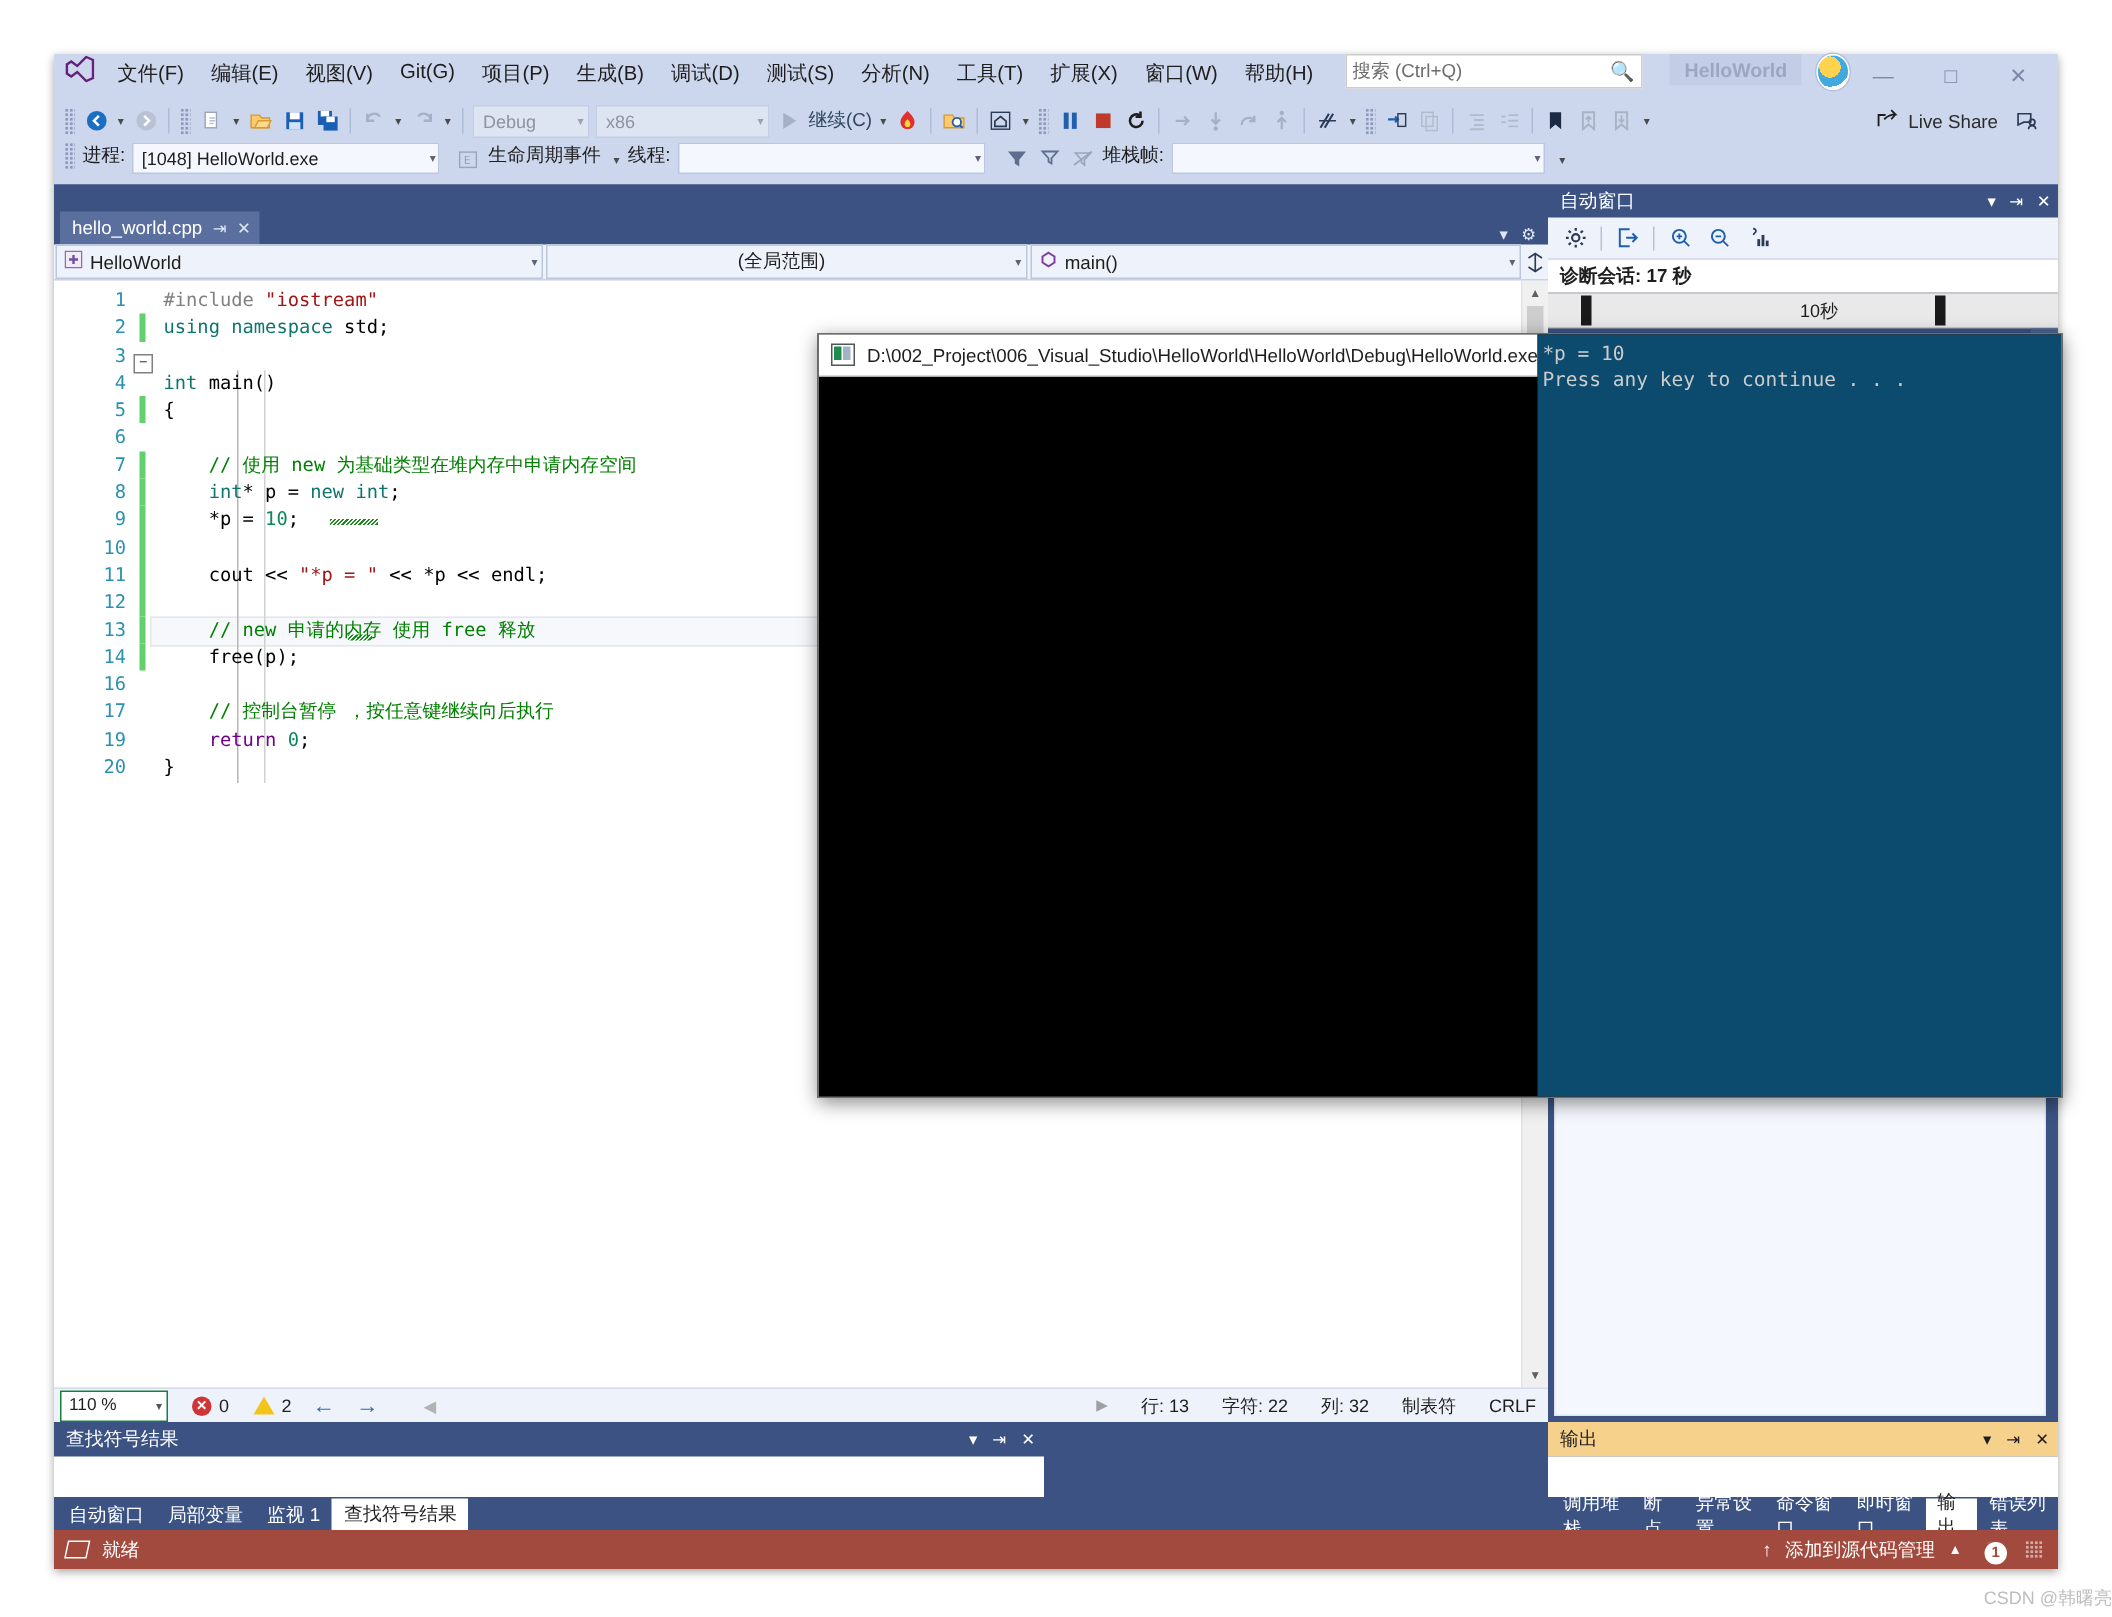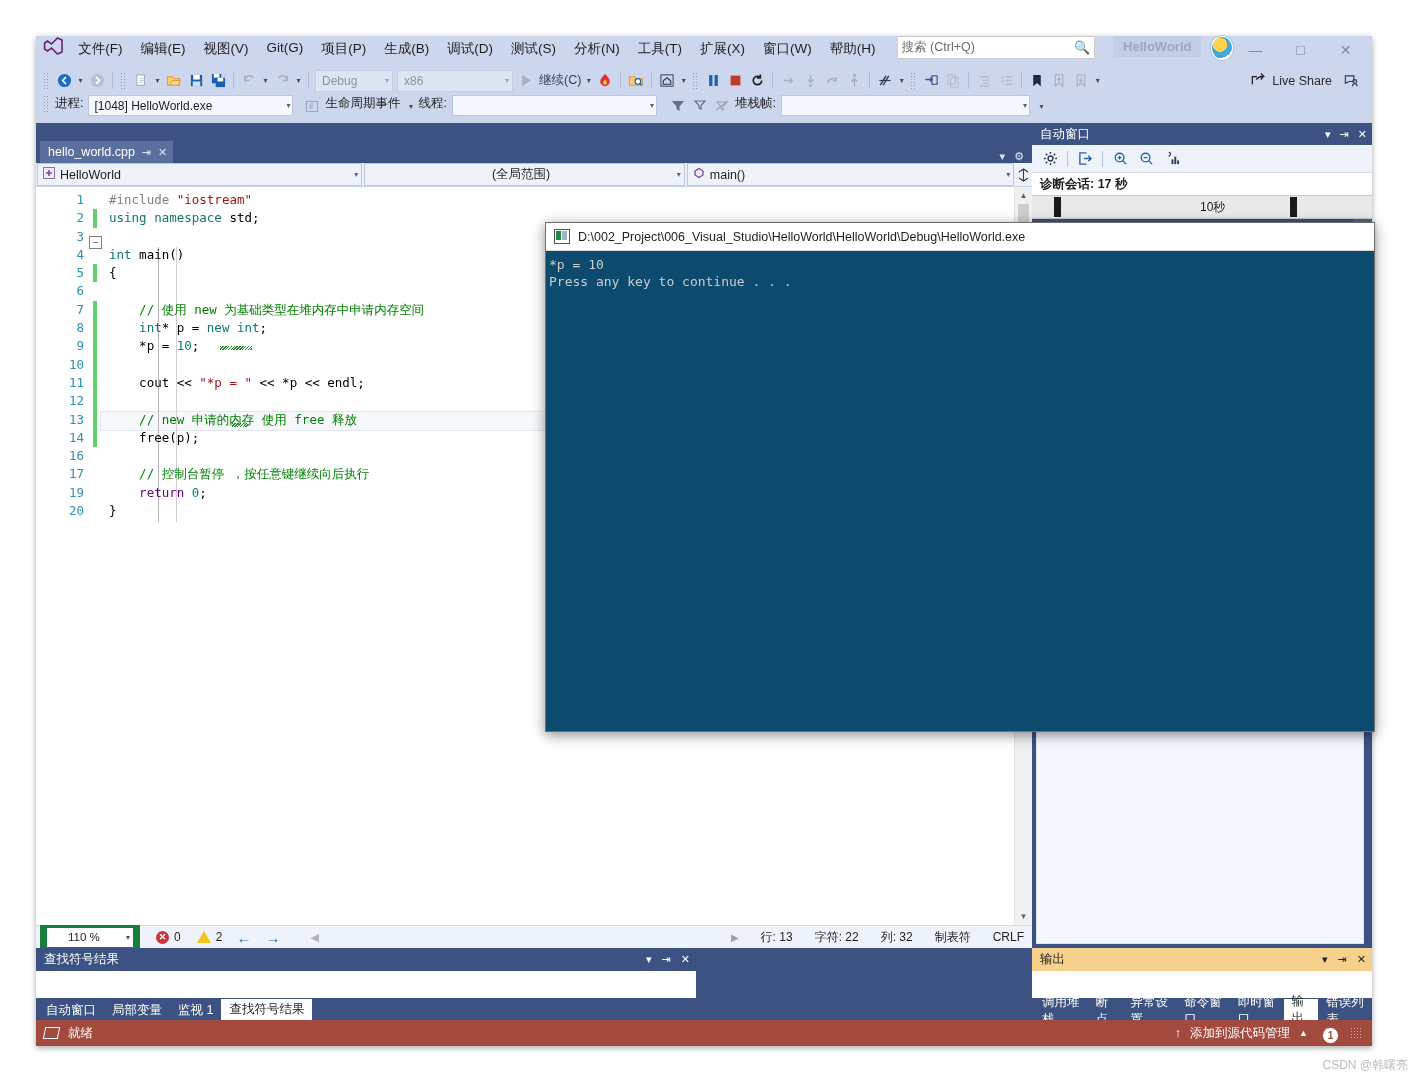--- a/index.html
+++ b/index.html
@@ -86,22 +86,22 @@
   .squiggle{position:absolute;height:4px;
      background-image:repeating-linear-gradient(135deg,#1e8b1e 0 1px,transparent 1px 2px,#1e8b1e 2px 3px,transparent 3px 4px);}
 
   .vscroll{width:17px;background:#f0f0f0;border-left:1px solid #e2e2e2;display:flex;flex-direction:column;}
   .vsarrow{height:17px;display:flex;align-items:center;justify-content:center;font-size:8px;color:#606060;background:#f0f0f0;}
   .vsthumb{margin:0 3px;background:#cdcdcd;}
   .vstrack{flex:1;position:relative;}
 
   .editorstatus{height:22px;background:#eef2fa;border-top:1px solid #d6dced;display:flex;align-items:center;
                 font-size:12px;color:#1e1e1e;}
-  .zoombox{width:62px;height:19px;border:7px solid #15803d;background:#fff;display:flex;align-items:center;
-           padding:0 3px 0 21px;margin-left:4px;font-size:11.5px;}
+  .zoombox{width:62px;height:19px;border:1px solid #15803d;background:#fff;display:flex;align-items:center;
+           padding:0 3px 0 5px;margin-left:4px;font-size:11.5px;}
   .zoombox .zv{flex:1;} .zoombox .zc{font-size:8px;color:#555;}
   .errchip{display:flex;align-items:center;gap:5px;margin-left:16px;font-size:12px;}
   .edot{width:13px;height:13px;border-radius:50%;background:#d13438;color:#fff;font-size:9px;
         display:flex;align-items:center;justify-content:center;font-weight:bold;}
   .wtri{width:0;height:0;border-left:7px solid transparent;border-right:7px solid transparent;
         border-bottom:12px solid #f3c41a;position:relative;}
   .navarrow{color:#2b6cb0;font-size:15px;margin-left:14px;}
   .statright{margin-left:auto;display:flex;align-items:center;gap:22px;padding-right:8px;}
   .statright .sgray{color:#a0a0a0;font-size:10px;}
 
@@ -151,21 +151,21 @@
   .vsstatus .right{margin-left:auto;display:flex;align-items:center;gap:9px;padding-right:10px;}
   .bell{position:relative;width:20px;height:18px;display:flex;align-items:center;justify-content:center;font-size:13px;}
   .bellbadge{position:absolute;right:-2px;bottom:-2px;width:15px;height:15px;border-radius:50%;
              background:#fff;color:#a24a3e;font-size:10px;display:flex;align-items:center;justify-content:center;
              border:1px solid #a24a3e;font-weight:bold;}
   .grippy{width:12px;height:12px;margin-left:4px;
           background-image:radial-gradient(rgba(255,255,255,.55) 40%,transparent 41%);background-size:3px 3px;}
 
   
   .console{position:absolute;left:545px;top:222px;width:828px;height:508px;background:#000;
-           box-shadow:0 3px 12px rgba(0,0,0,.45);display:flex;flex-direction:column;border:1px solid #6f6f6f;}
+           box-shadow:0 3px 12px rgba(0,0,0,.45);display:flex;flex-direction:row;border:1px solid #6f6f6f;}
   .ctitle{height:27px;background:#ffffff;display:flex;align-items:center;padding-left:8px;gap:8px;
           border-bottom:1px solid #d8d8d8;}
   .cicon{width:14px;height:13px;background:#fff;border:1px solid #555;position:relative;}
   .cicon::after{content:"";position:absolute;left:1px;top:1px;width:5px;height:9px;background:#1f8b4c;}
   .cicon::before{content:"";position:absolute;left:7px;top:1px;width:5px;height:9px;background:#9fb4c7;}
   .ctitletxt{font-size:12.5px;color:#1e1e1e;white-space:nowrap;}
   .cbody{flex:1;background:#0c4a6e;color:#cccccc;font-family:"DejaVu Sans Mono",monospace;
          font-size:13px;line-height:17px;padding:5px 0 0 3px;white-space:pre;}
 
   

